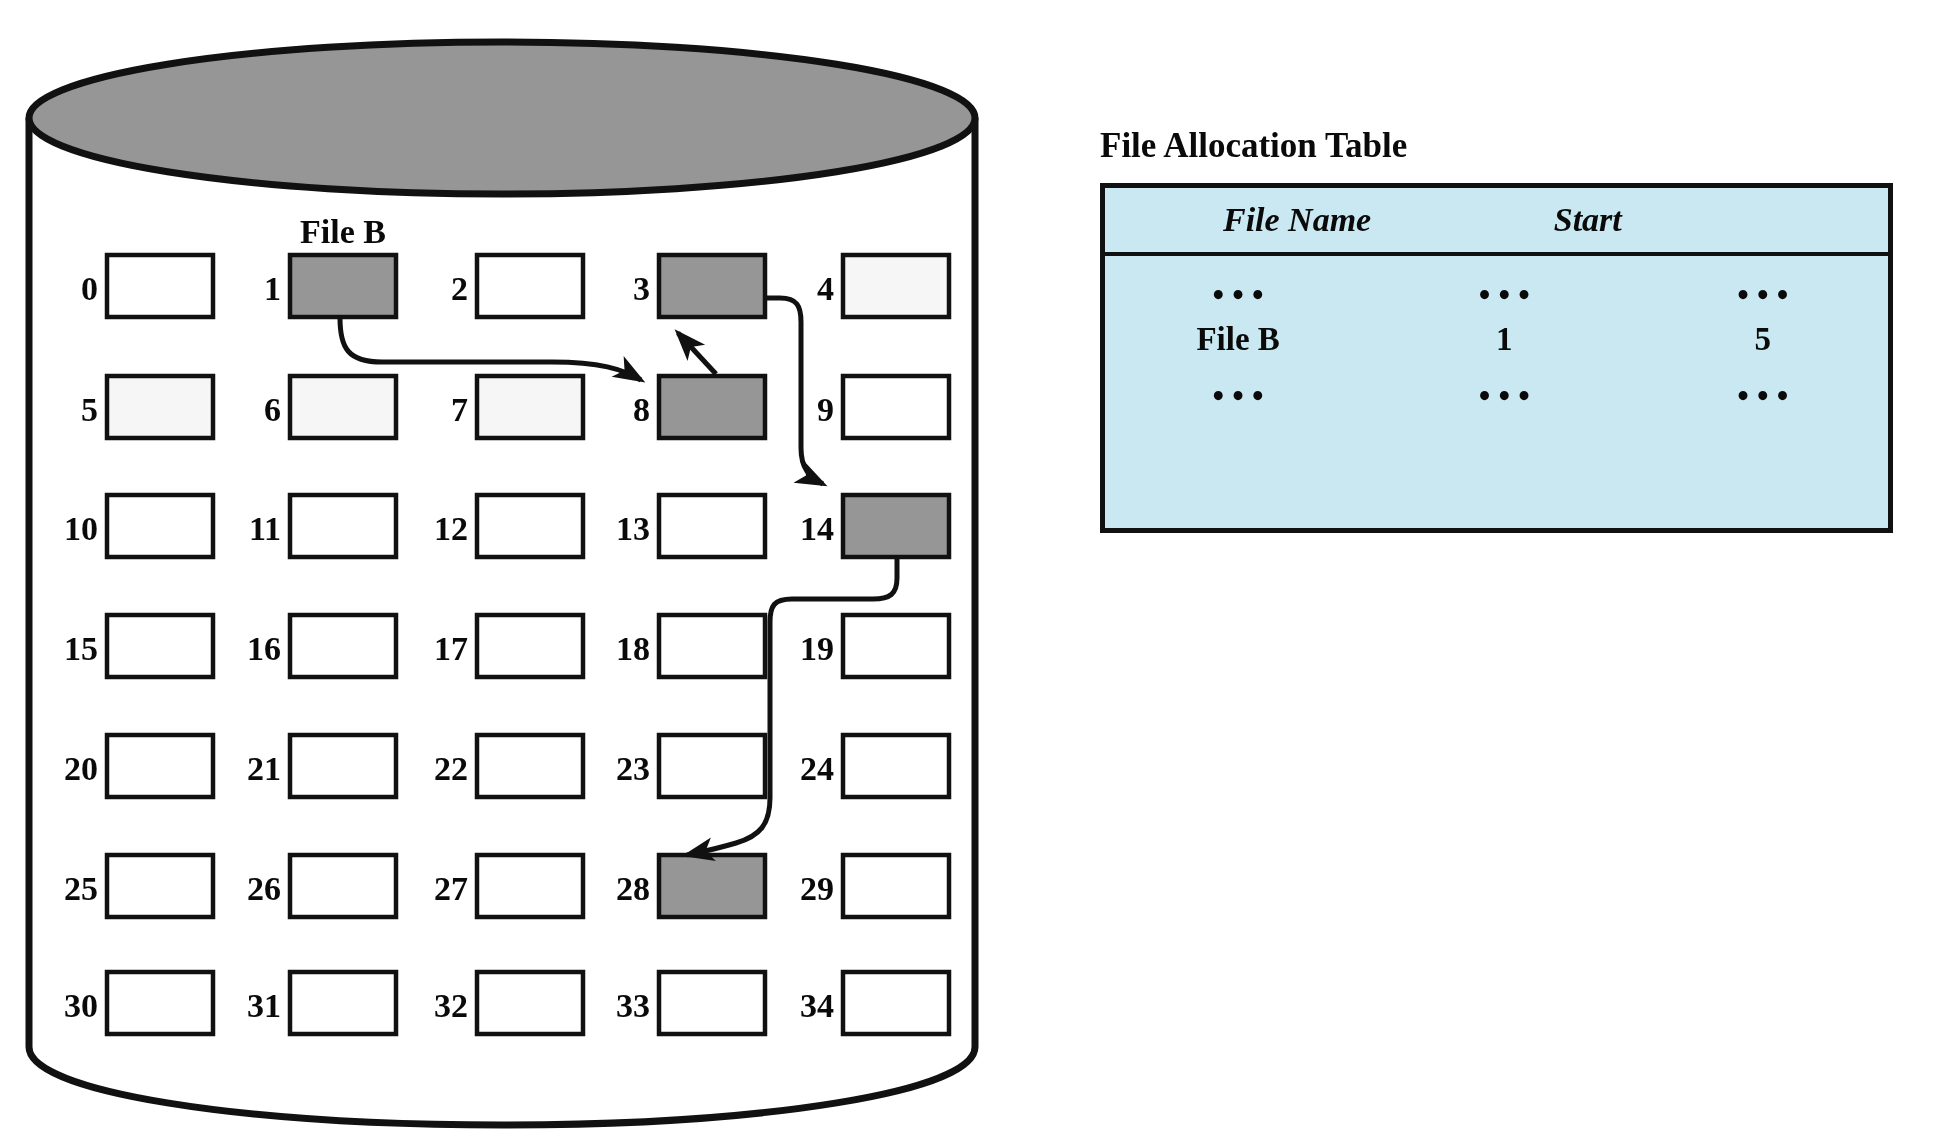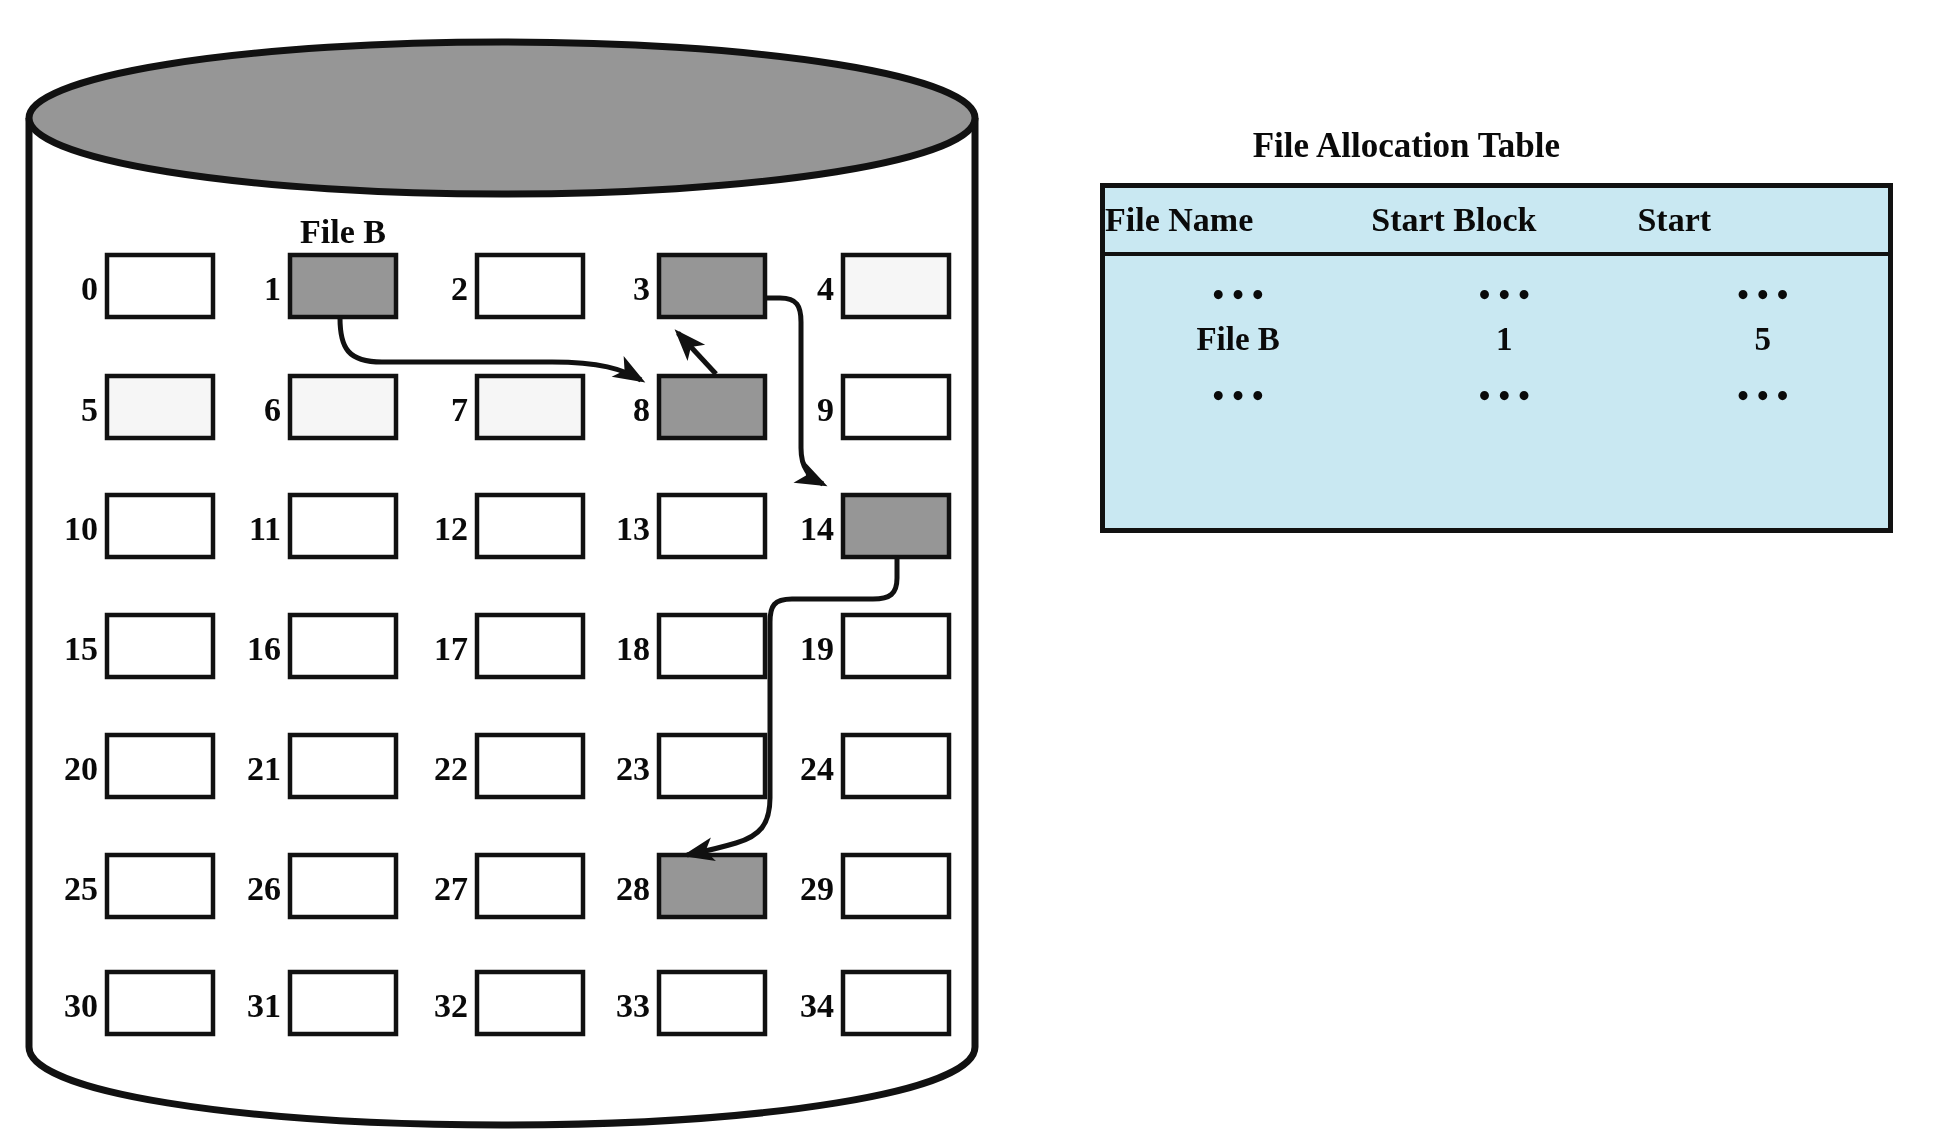--- a/index.html
+++ b/index.html
@@ -4,32 +4,32 @@
 <style>
   html,body{margin:0;padding:0;background:#ffffff;}
   .page{
     position:relative;width:1936px;height:1144px;background:#ffffff;overflow:hidden;
     font-family:"Liberation Serif","DejaVu Serif",serif;
   }
   svg.diagram{position:absolute;left:0;top:0;width:1936px;height:1144px;}
   .block-num{font-family:"Liberation Serif","DejaVu Serif",serif;font-weight:bold;font-size:34px;fill:#0a0a0a;}
   .file-label{font-family:"Liberation Serif","DejaVu Serif",serif;font-weight:bold;font-size:34px;fill:#0a0a0a;text-anchor:middle;}
   .fat-title{
-    position:absolute;left:1100px;top:126px;width:460px;text-align:right;
+    position:absolute;left:1100px;top:126px;width:460px;text-align:left;
     font-weight:bold;font-size:35px;color:#0a0a0a;white-space:nowrap;
   }
   .fat-table{
     position:absolute;left:1100px;top:183px;width:793px;height:350px;
     border:5px solid #111111;box-sizing:border-box;
   }
   .fat-header{
     display:flex;height:64px;line-height:64px;border-bottom:4px solid #111111;
     font-weight:bold;font-size:34px;color:#0a0a0a;
   }
-  .fat-header span{display:block;text-align:left;}
+  .fat-header span{display:block;text-align:right;font-style:italic;}
   .fat-col-0{width:34%;} .fat-col-1{width:34%;} .fat-col-2{width:32%;}
   .fat-body{position:relative;height:272px;}
   .fat-row{
     position:absolute;left:0;width:100%;height:44px;line-height:44px;display:flex;
     font-weight:bold;font-size:33px;color:#0a0a0a;
   }
   .fat-row span{display:block;text-align:center;}
 </style>
 </head>
 <body>
@@ -127,21 +127,20 @@
       </g>
 
     <text class="file-label" x="343" y="243">File B</text>
   </svg>
 
   <div class="fat-title">File Allocation Table</div>
 
   <div class="fat-table" id="fat-table" style="background: rgb(201, 232, 242);">
     <div class="fat-header">
       <span class="fat-col-0">File Name</span>
-      <span class="fat-col-1">Start Block</span>
       <span class="fat-col-2">Start</span>
     </div>
     <div class="fat-body" id="fat-body">
         <div class="fat-row" style="top: 17px;">
           <span class="fat-col-0">• • •</span>
           <span class="fat-col-1">• • •</span>
           <span class="fat-col-2">• • •</span>
         </div>
         <div class="fat-row" style="top: 61px;">
           <span class="fat-col-0">File B</span>

